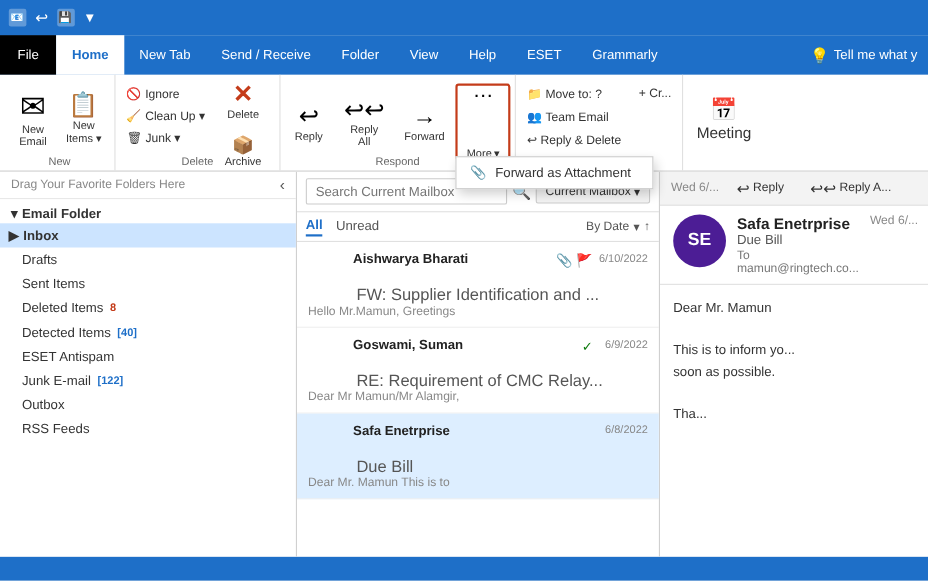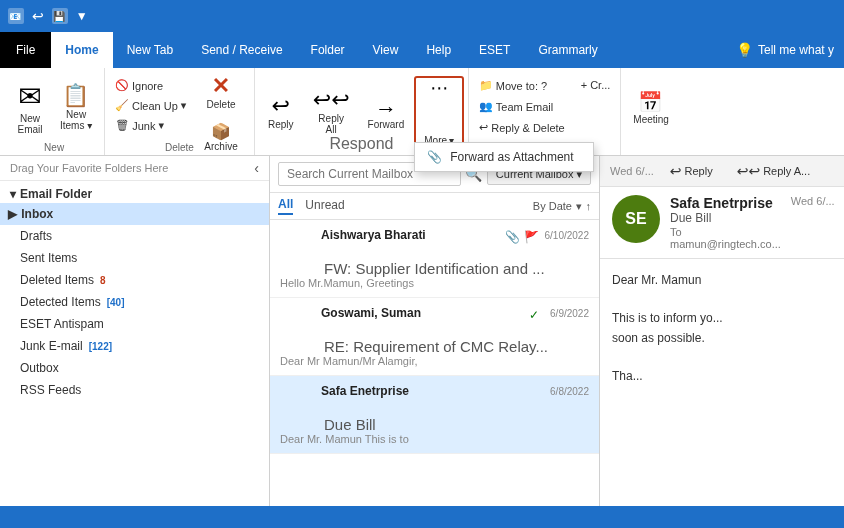--- a/index.html
+++ b/index.html
@@ -252,21 +252,21 @@
       padding: 8px 12px;
       border-bottom: 1px solid #e0e0e0;
       display: flex;
       gap: 10px;
       align-items: flex-start;
     }
     .avatar-circle {
       width: 48px;
       height: 48px;
       border-radius: 50%;
-      background: #4d7c0f;
+      background: #4c1d95;
       display: flex;
       align-items: center;
       justify-content: center;
       color: white;
       font-size: 16px;
       font-weight: 600;
       flex-shrink: 0;
     }
     .reading-meta { flex: 1; }
     .reading-sender { font-size: 14px; font-weight: 600; color: #222; }
@@ -399,21 +399,21 @@
         </div>
 
         <div class="more-dropdown">
           <div class="more-dropdown-item">
             <span>📎</span>
             <span>Forward as Attachment</span>
           </div>
         </div>
       </div>
     </div>
-    <div style="position:absolute;bottom:2px;left:0;right:0;text-align:center;font-size:16px;color:#666;">Respond</div>
+    <div style="position:absolute;bottom:2px;left:0;right:0;text-align:center;font-size:10px;color:#666;">Respond</div>
   </div>
 
   <div style="display:flex;align-items:stretch;padding:4px 4px;border-right:1px solid #e0e0e0;position:relative;">
     <div style="display:flex;flex-direction:column;gap:2px;justify-content:flex-start;padding-top:4px;">
       <div class="ribbon-btn-small">
         <span>📁</span>
         <span>Move to: ?</span>
       </div>
       <div class="ribbon-btn-small">
         <span>👥</span>
@@ -429,21 +429,21 @@
         <span>+</span>
         <span>Cr...</span>
       </div>
     </div>
     <div style="position:absolute;bottom:2px;left:0;right:0;text-align:center;font-size:10px;color:#666;">Quick Steps</div>
   </div>
 
   <div style="display:flex;align-items:stretch;padding:4px 4px;position:relative;">
     <div class="ribbon-btn-large">
       <div style="font-size:20px;">📅</div>
-      <div style="font-size:10px;color:#333;">Meeting</div>
+      <div style="font-size:14px;color:#333;">Meeting</div>
     </div>
   </div>
 </div>
 
 <div class="main-content">
 
   <div class="sidebar">
     <div class="sidebar-drag-area">
       <span>Drag Your Favorite Folders Here</span>
       <span class="sidebar-chevron">‹</span>

